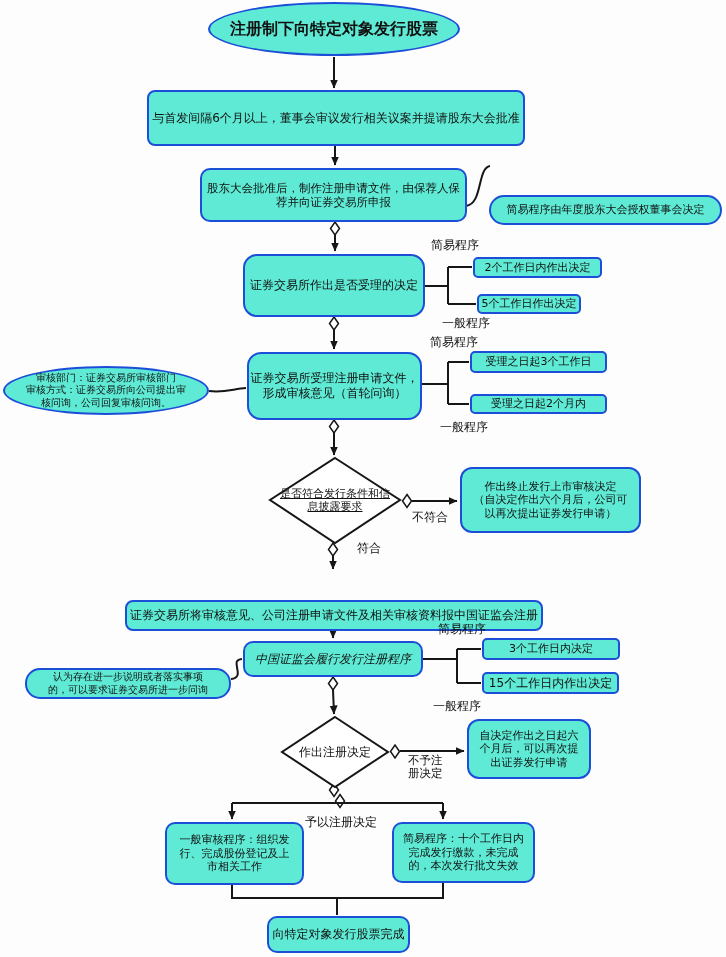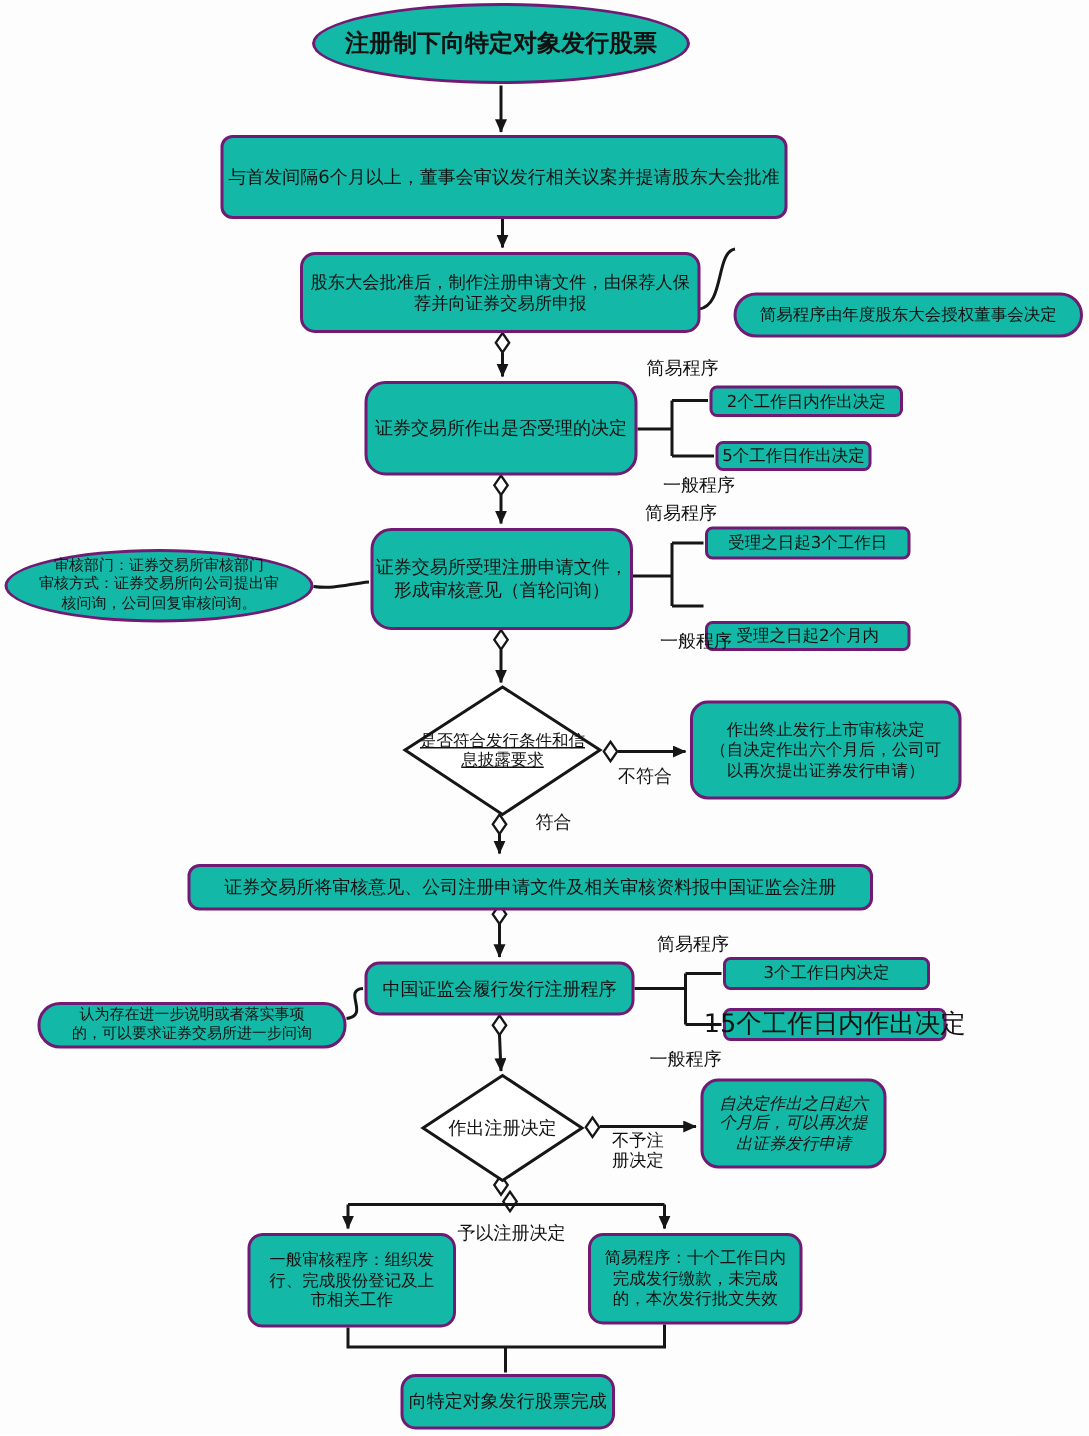--- a/index.html
+++ b/index.html
@@ -2,22 +2,22 @@
 <html><head>
 <meta charset="utf-8">
 <style>
   html,body{margin:0;padding:0;background:#fff;}
   #stage{
     position:relative;width:726px;height:957px;background:#fdfdfd;overflow:hidden;
     font-family:"DejaVu Sans","Liberation Sans",sans-serif;color:#111;
   }
   #wires{position:absolute;left:0;top:0;z-index:1;}
   .nd{
-    position:absolute;box-sizing:border-box;z-index:2;background:#14b8a6;
-    border:2px solid #701a75;display:flex;align-items:center;justify-content:center;
+    position:absolute;box-sizing:border-box;z-index:2;background:#5eead4;
+    border:2px solid #1d4ed8;display:flex;align-items:center;justify-content:center;
     text-align:center;line-height:1.22;
   }
   .bare{border:none;background:transparent;}
   .lb{position:absolute;z-index:2;white-space:nowrap;line-height:1.1;}
   .pre{white-space:pre-line;}
   .nw{white-space:nowrap;}
   .wire{stroke:#161616;stroke-width:2;fill:none;}
   .thin{stroke:#161616;stroke-width:1.5;fill:#fff;}
   .dshape{fill:#fff;stroke:#161616;stroke-width:2;}
 </style>
@@ -94,44 +94,44 @@
   <div class="nd nw" style="left:477px;top:294px;width:104px;height:20px;border-radius:5px;font-size:11px;">5个工作日作出决定</div>
   <div class="lb" style="left:442px;top:317px;font-size:12px;">一般程序</div>
 
   <div class="lb" style="left:430px;top:336px;font-size:12px;">简易程序</div>
   <div class="nd pre" style="left:247px;top:352px;width:175px;height:68px;border-radius:14px;font-size:12px;">证券交易所受理注册申请文件，
 形成审核意见（首轮问询）</div>
   <div class="nd pre" style="left:3px;top:366px;width:206px;height:49px;border-radius:50%;font-size:10px;">审核部门：证券交易所审核部门
 审核方式：证券交易所向公司提出审
 核问询，公司回复审核问询。</div>
   <div class="nd nw" style="left:470px;top:351px;width:137px;height:22px;border-radius:5px;font-size:11px;">受理之日起3个工作日</div>
-  <div class="nd nw" style="left:470px;top:394px;width:137px;height:20px;border-radius:5px;font-size:11px;margin-top:20px;">受理之日起2个月内</div>
+  <div class="nd nw" style="left:470px;top:394px;width:137px;height:20px;border-radius:5px;font-size:11px;">受理之日起2个月内</div>
   <div class="lb" style="left:440px;top:421px;font-size:12px;">一般程序</div>
 
   <div class="nd bare pre" style="left:275px;top:474px;width:120px;height:52px;font-size:11px;text-decoration:underline;">是否符合发行条件和信
 息披露要求</div>
   <div class="nd pre" style="left:460px;top:467px;width:181px;height:66px;border-radius:12px;font-size:11px;">作出终止发行上市审核决定
 （自决定作出六个月后，公司可
 以再次提出证券发行申请）</div>
   <div class="lb" style="left:412px;top:511px;font-size:12px;">不符合</div>
   <div class="lb" style="left:357px;top:542px;font-size:12px;">符合</div>
 
-  <div class="nd nw" style="left:125px;top:576px;width:457px;height:31px;border-radius:8px;font-size:12px;">证券交易所将审核意见、公司注册申请文件及相关审核资料报中国证监会注册</div>
+  <div class="nd nw" style="left:125px;top:600px;width:418px;height:31px;border-radius:8px;font-size:12px;">证券交易所将审核意见、公司注册申请文件及相关审核资料报中国证监会注册</div>
 
-  <div class="nd nw" style="left:243px;top:641px;width:180px;height:36px;border-radius:10px;font-size:12px;">中国证监会履行发行注册程序</div>
+  <div class="nd nw" style="left:243px;top:641px;width:180px;height:36px;border-radius:10px;font-size:12px;font-style:italic;">中国证监会履行发行注册程序</div>
   <div class="lb" style="left:438px;top:623px;font-size:12px;">简易程序</div>
   <div class="nd nw" style="left:482px;top:638px;width:138px;height:22px;border-radius:5px;font-size:11px;">3个工作日内决定</div>
-  <div class="nd nw" style="left:482px;top:672px;width:149px;height:22px;border-radius:5px;font-size:17px;">15个工作日内作出决定</div>
+  <div class="nd nw" style="left:482px;top:672px;width:137px;height:22px;border-radius:5px;font-size:12px;">15个工作日内作出决定</div>
   <div class="lb" style="left:433px;top:700px;font-size:12px;">一般程序</div>
 
   <div class="nd pre" style="left:25px;top:668px;width:206px;height:31px;border-radius:15px;font-size:10px;">认为存在进一步说明或者落实事项
 的，可以要求证券交易所进一步问询</div>
 
   <div class="nd bare nw" style="left:285px;top:740px;width:100px;height:24px;font-size:12px;">作出注册决定</div>
-  <div class="nd pre" style="left:467px;top:719px;width:124px;height:60px;border-radius:12px;font-size:11px;font-style:italic;">自决定作出之日起六
+  <div class="nd pre" style="left:467px;top:719px;width:124px;height:60px;border-radius:12px;font-size:11px;">自决定作出之日起六
 个月后，可以再次提
 出证券发行申请</div>
   <div class="lb pre" style="left:408px;top:754px;width:48px;font-size:11.5px;white-space:pre-line;">不予注
 册决定</div>
   <div class="lb" style="left:305px;top:816px;font-size:12px;">予以注册决定</div>
 
   <div class="nd pre" style="left:165px;top:822px;width:139px;height:63px;border-radius:10px;font-size:11px;">一般审核程序：组织发
 行、完成股份登记及上
 市相关工作</div>
   <div class="nd pre" style="left:392px;top:822px;width:143px;height:61px;border-radius:10px;font-size:11px;">简易程序：十个工作日内

